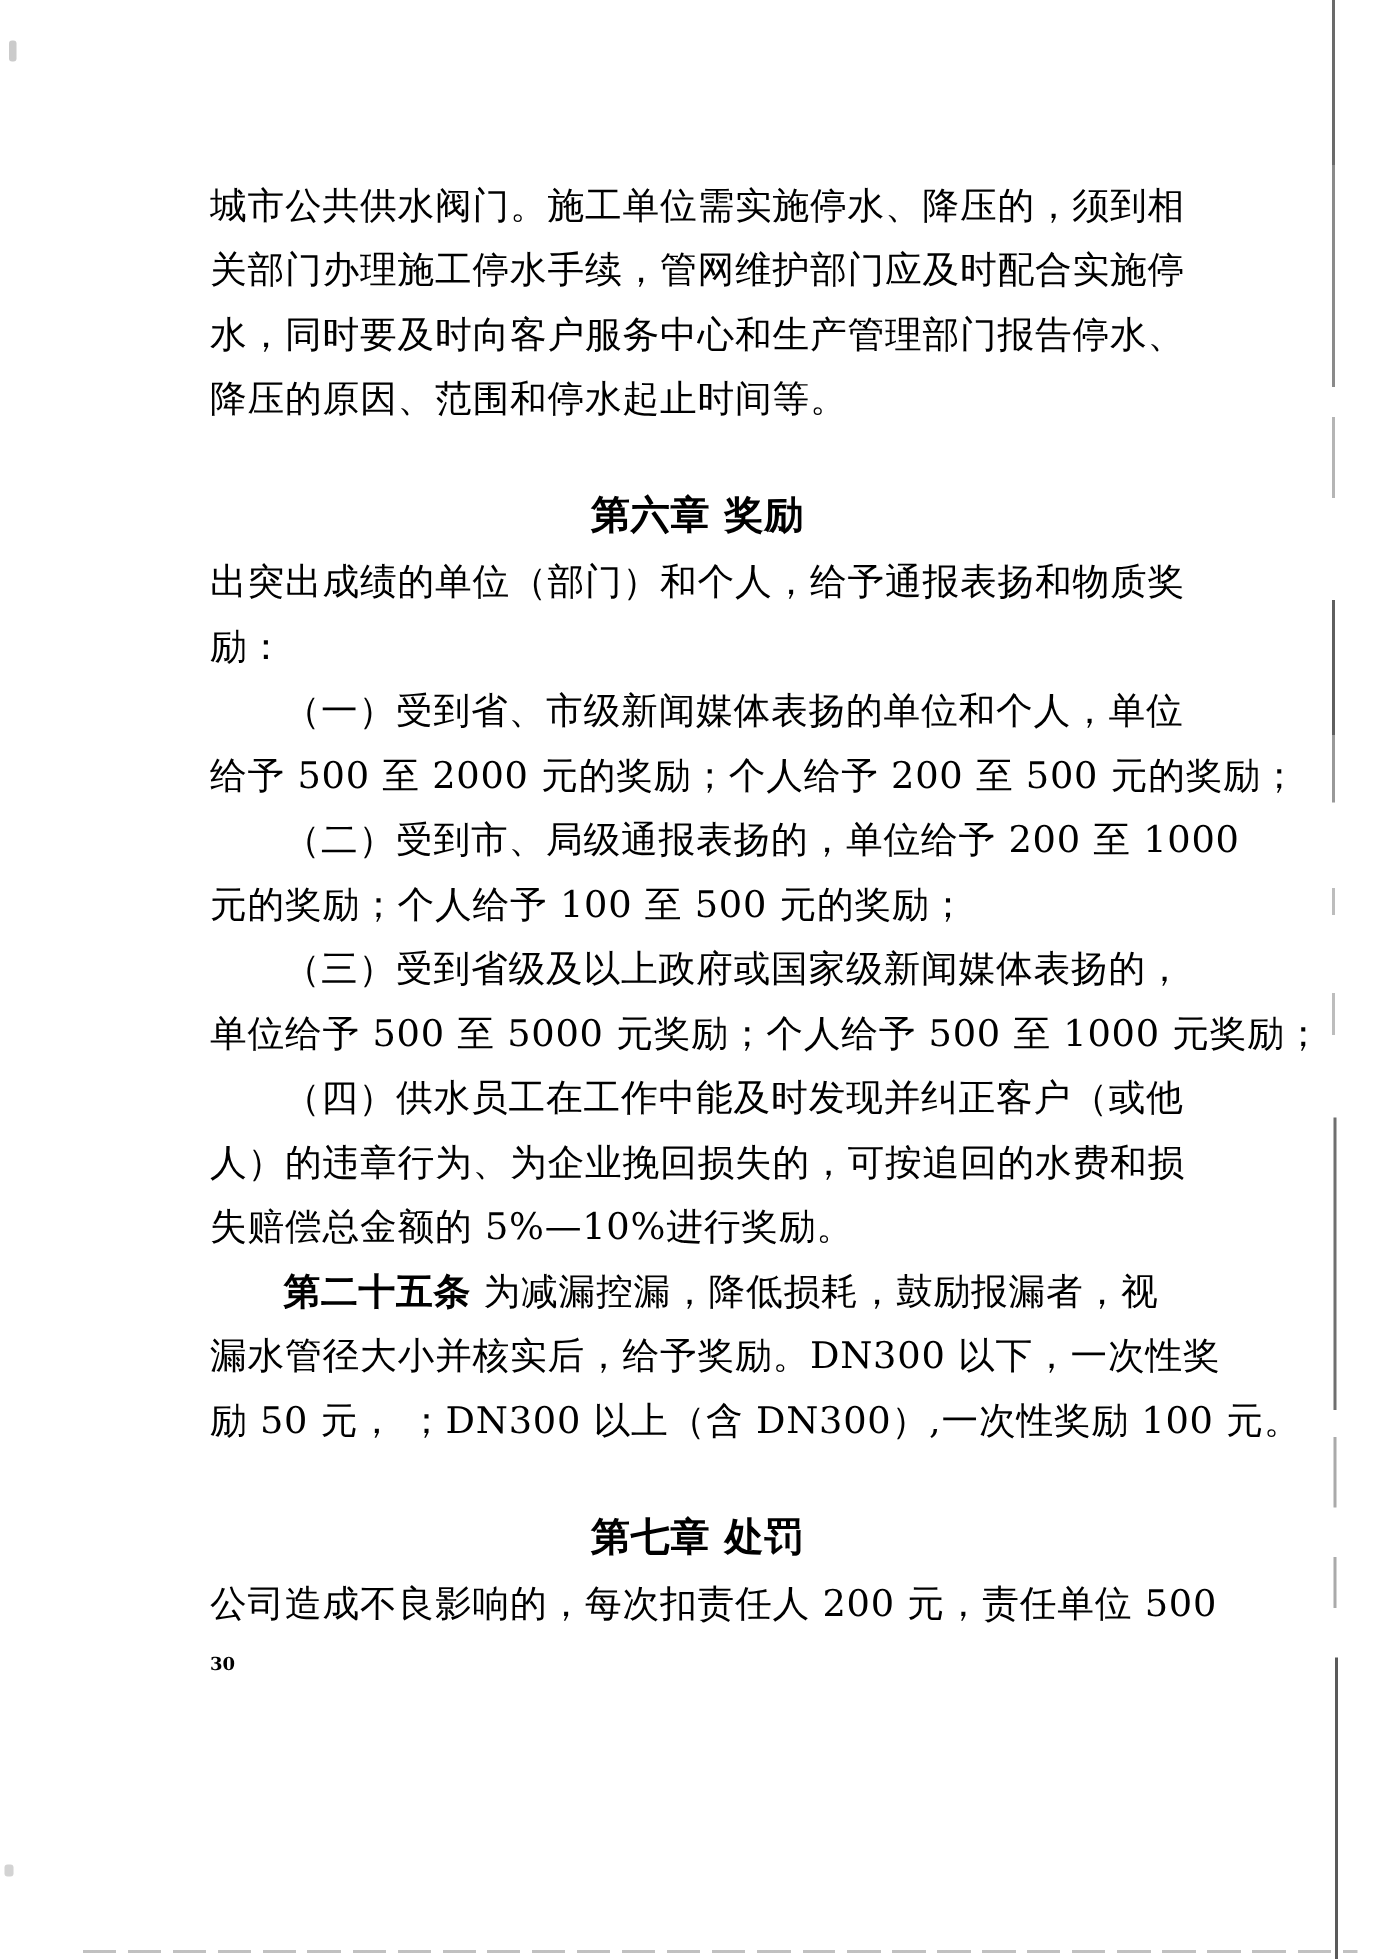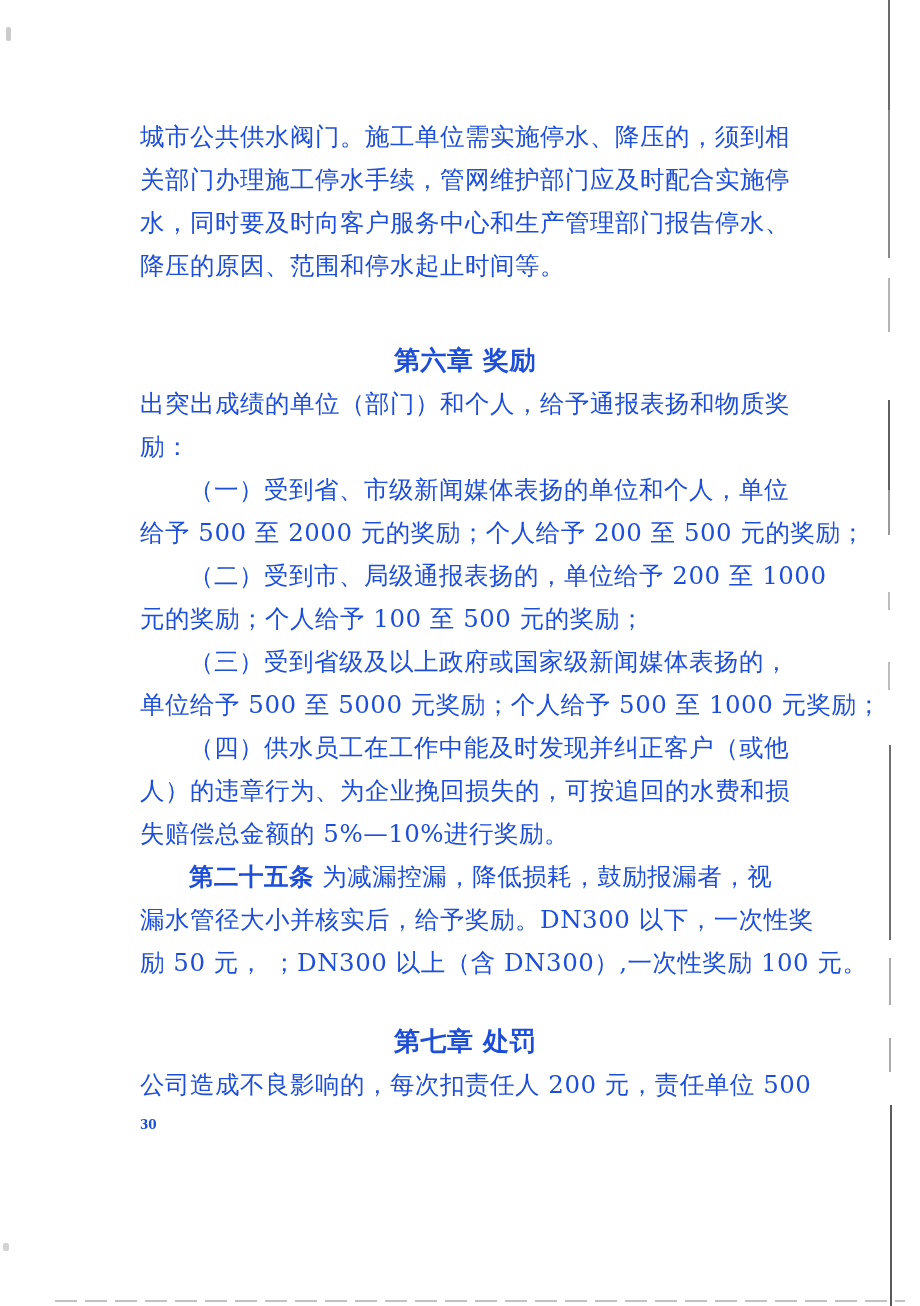--- a/index.html
+++ b/index.html
@@ -3,21 +3,21 @@
 <meta charset="utf-8">
 <style>
   html, body { margin: 0; padding: 0; background: #e8e8e8; }
   .page {
     position: relative;
     width: 920px;
     height: 1306px;
     background: #ffffff;
     overflow: hidden;
     font-family: "DejaVu Serif", "Liberation Serif", serif;
-    color: #1d4ed8;
+    color: #000000;
   }
   .content {
     position: absolute;
     left: 140px;
     top: 115px;
     width: 650px;
   }
   .line {
     white-space: pre;
     height: 43px;
@@ -25,21 +25,21 @@
     font-size: 24.5px;
     letter-spacing: 0.5px;
   }
   .indent { padding-left: 49px; }
   .lead { font-weight: bold; }
   .chapter {
     font-weight: bold;
     text-align: center;
     font-size: 26px;
   }
-  .ch6 { margin-top: 52px; }
+  .ch6 { margin-top: 36px; }
   .ch7 { margin-top: 36px; }
   .pagenum {
     margin-top: 7px;
     text-align: left;
     font-size: 12px;
     font-weight: bold;
     line-height: 24px;
   }
   
   .v-art { position: absolute; width: 2px; }

